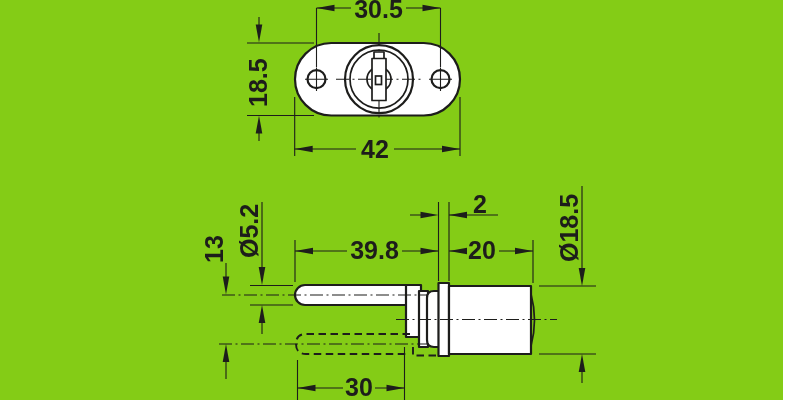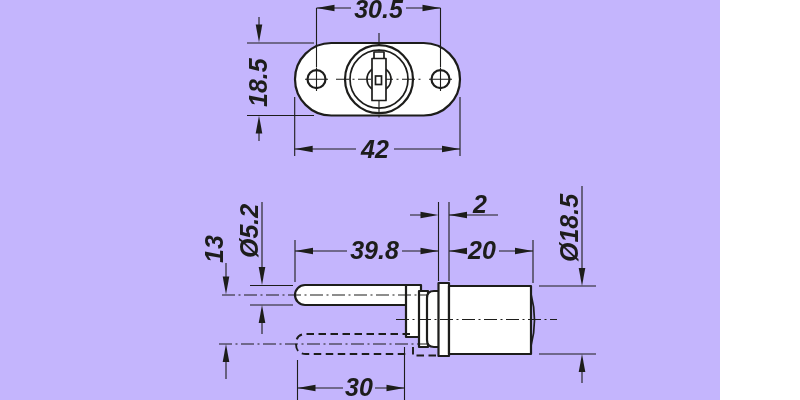--- a/index.html
+++ b/index.html
@@ -1,17 +1,17 @@
 <!DOCTYPE html>
 <html><head>
 <meta charset="utf-8">
 <style>
   html,body{margin:0;padding:0;background:#fff;}
-  .stage{position:relative;width:720px;height:400px;background:#c4b5fd;overflow:hidden;
-         font-family:"Liberation Sans","DejaVu Sans",sans-serif;font-style:italic;}
+  .stage{position:relative;width:783px;height:400px;background:#84cc16;overflow:hidden;
+         font-family:"Liberation Sans","DejaVu Sans",sans-serif;}
   svg{display:block}
   
   .ol{fill:#ffffff;stroke:#1d1d1b;stroke-width:2.2;stroke-linejoin:round;}
   .ol2{fill:#ffffff;stroke:#1d1d1b;stroke-width:1.7;stroke-linejoin:round;}
   .med{fill:none;stroke:#1d1d1b;stroke-width:1.7;}
   .thin{fill:none;stroke:#1d1d1b;stroke-width:1.1;}
   
   .cl{fill:none;stroke:#1d1d1b;stroke-width:1.1;stroke-dasharray:13 3.5 2 3.5;}
   
   .hid{fill:none;stroke:#1d1d1b;stroke-width:1.9;stroke-dasharray:7.5 4.5;}

